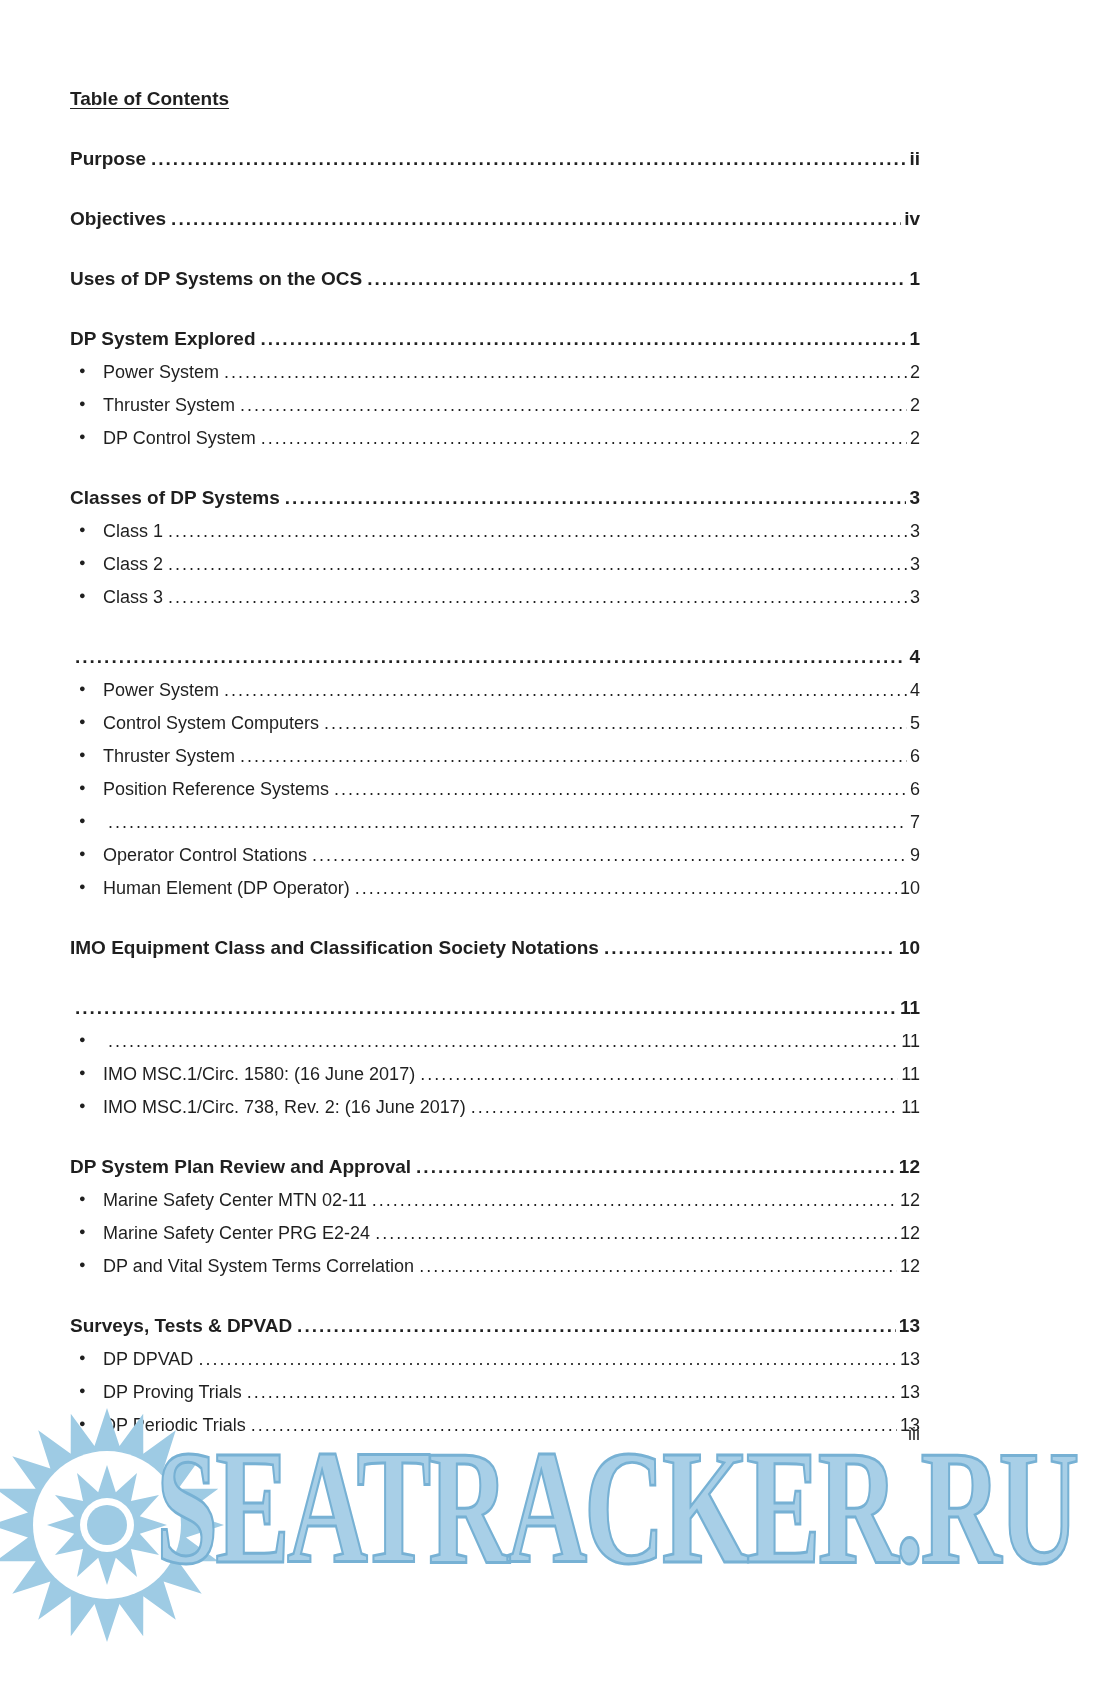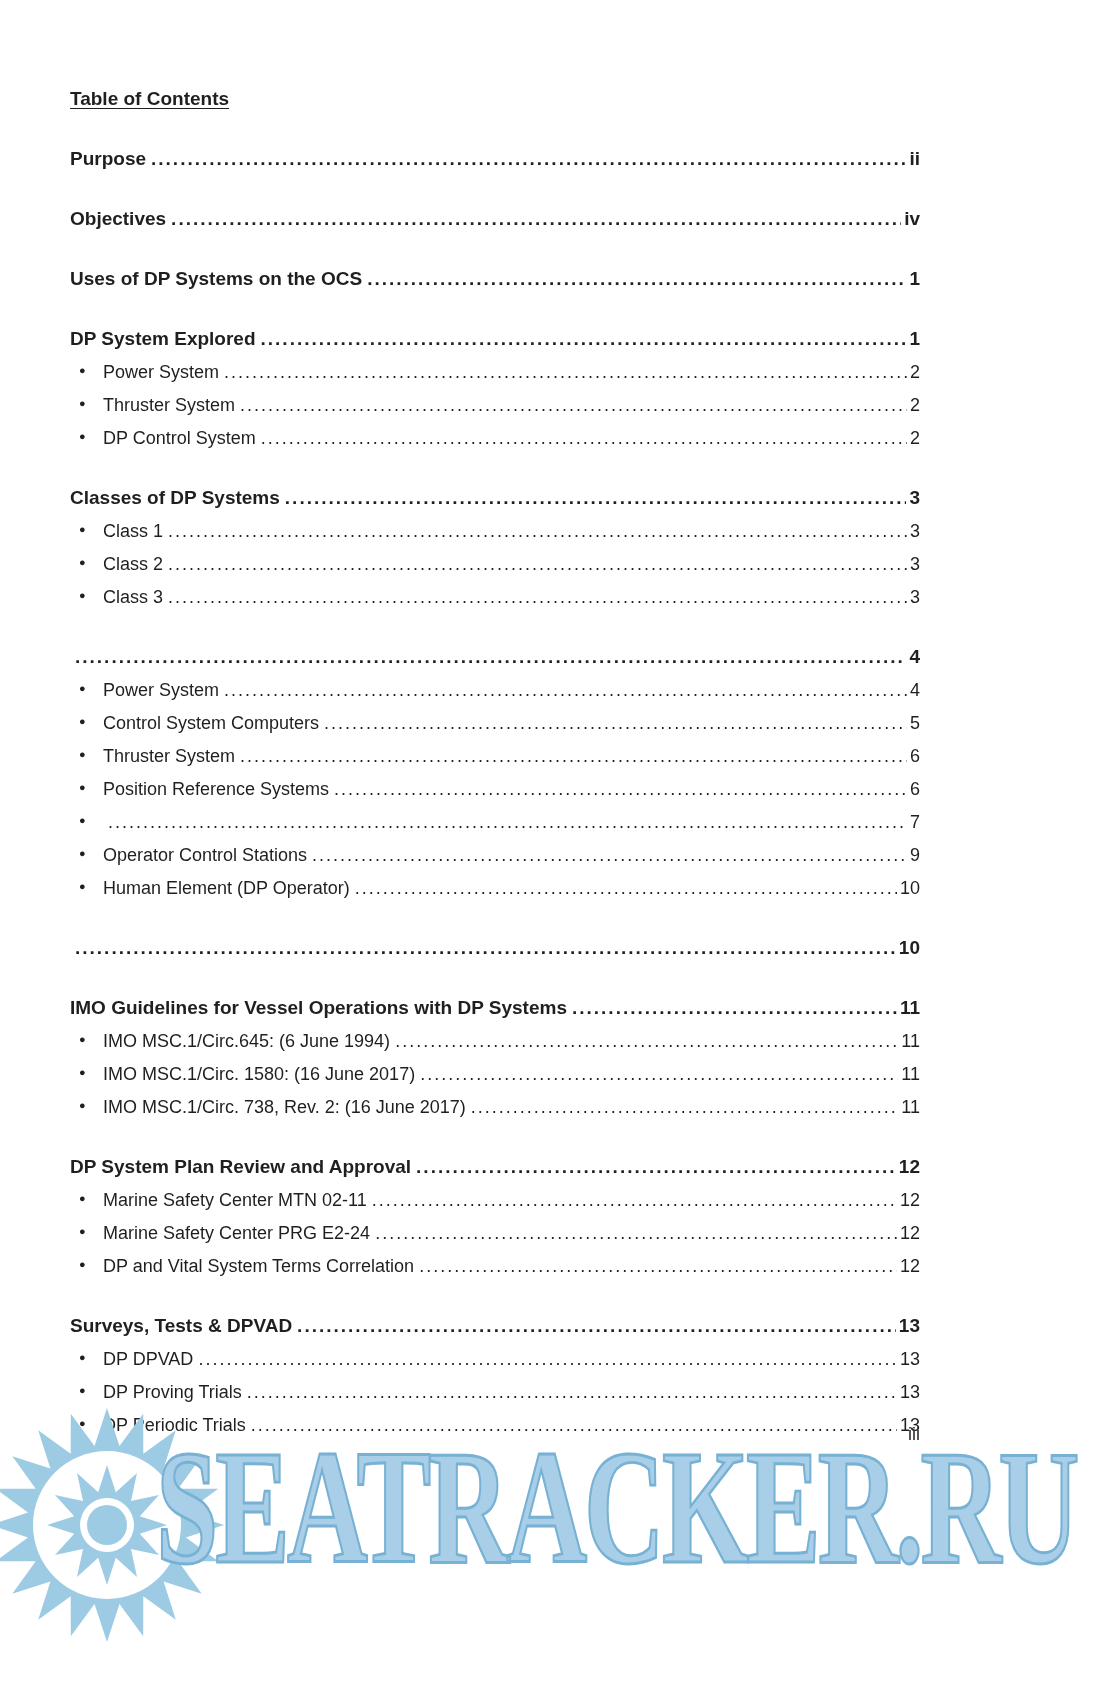--- a/index.html
+++ b/index.html
@@ -165,33 +165,32 @@
           </div>
           <div class="row item-row">
             <span class="bullet">●</span>
             <span class="label">Human Element (DP Operator)</span>
             <span class="dots"></span>
             <span class="pagenum">10</span>
           </div>
         </div>
         <div class="toc-section">
           <div class="row header-row">
+            <span class="label">IMO Equipment Class and Classification Society Notations</span>
             <span class="dots"></span>
             <span class="pagenum">10</span>
           </div>
         </div>
         <div class="toc-section">
           <div class="row header-row">
-            <span class="label">IMO Guidelines for Vessel Operations with DP Systems</span>
-            <span class="dots"></span>
-            <span class="pagenum">11</span>
-          </div>
-          <div class="row item-row">
-            <span class="bullet">●</span>
-            <span class="label">IMO MSC.1/Circ.645: (6 June 1994)</span>
+            <span class="dots"></span>
+            <span class="pagenum">11</span>
+          </div>
+          <div class="row item-row">
+            <span class="bullet">●</span>
             <span class="dots"></span>
             <span class="pagenum">11</span>
           </div>
           <div class="row item-row">
             <span class="bullet">●</span>
             <span class="label">IMO MSC.1/Circ. 1580: (16 June 2017)</span>
             <span class="dots"></span>
             <span class="pagenum">11</span>
           </div>
           <div class="row item-row">

